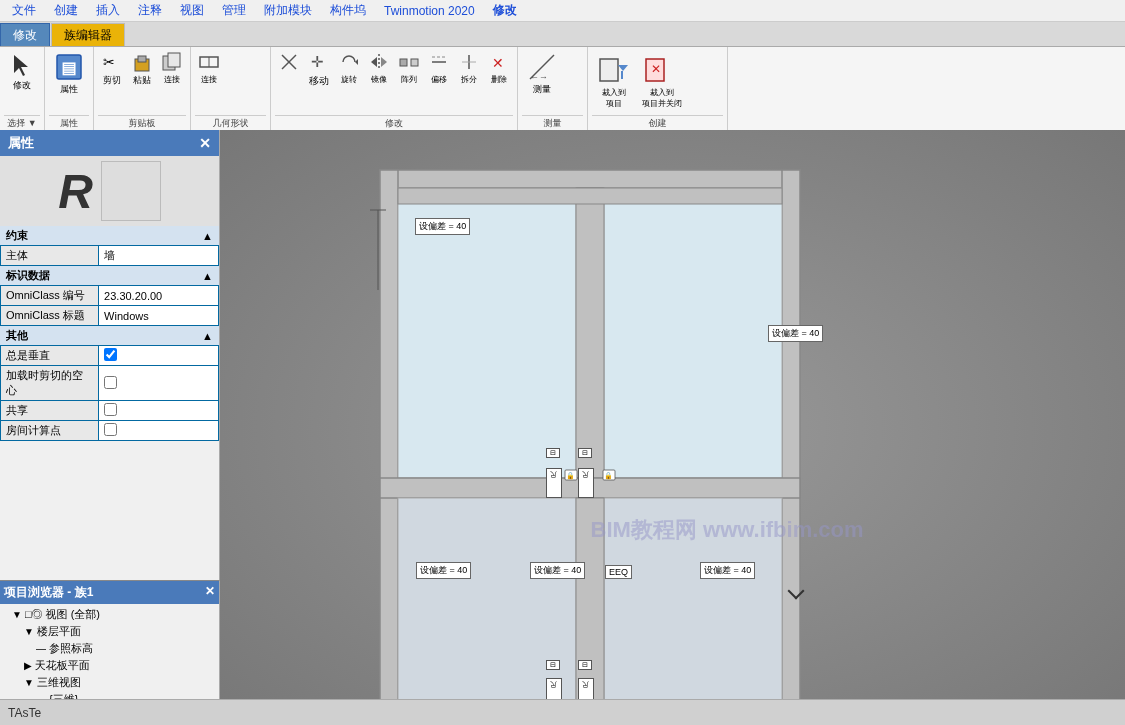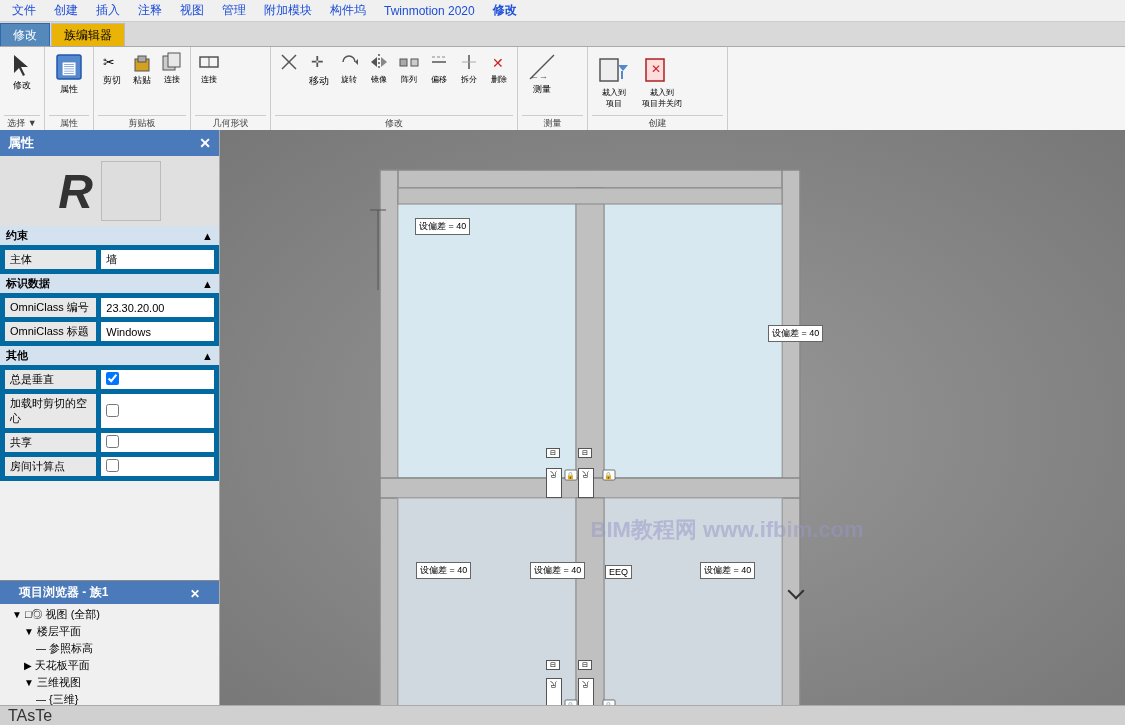--- a/index.html
+++ b/index.html
@@ -25,37 +25,37 @@
     .sidebar-preview { width: 100%; height: 70px; background: #e0e0e0; display: flex; align-items: center; justify-content: center; }
     .preview-R { font-size: 48px; font-weight: bold; color: #333; font-style: italic; }
     .family-row { display: flex; align-items: center; padding: 3px 6px; gap: 4px; }
     .family-select { flex: 1; border: 1px solid #aaa; font-size: 11px; padding: 1px; }
     .edit-type-btn { font-size: 10px; padding: 1px 4px; border: 1px solid #aaa; background: #f5f5f5; cursor: pointer; white-space: nowrap; }
     .section-header {
       display: flex; align-items: center; justify-content: space-between;
       background: #d4e2f0; padding: 2px 6px; font-size: 11px; font-weight: bold; cursor: pointer;
     }
     .prop-table { width: 100%; border-collapse: collapse; }
-    .prop-table td { border: 5px solid #0369a1; padding: 2px 5px; font-size: 11px; margin-top: 9px; }
+    .prop-table td { border: 1px solid #0369a1; padding: 2px 5px; font-size: 11px; margin-top: 9px; }
     .prop-table td:first-child { background: #e8e8e8; width: 45%; }
     .prop-table td:last-child { background: white; }
     .prop-input { width: 100%; border: none; font-size: 11px; background: transparent; }
 
     .sidebar-footer { margin-top: auto; display: flex; justify-content: space-between; align-items: center; padding: 4px 6px; border-top: 1px solid #ccc; }
     .help-link { color: #0055bb; font-size: 11px; cursor: pointer; text-decoration: underline; }
     .apply-btn { font-size: 11px; padding: 2px 10px; border: 1px solid #aaa; background: #f5f5f5; cursor: pointer; }
 
     
     .project-browser {
       position: absolute; left: 0; top: 580px; width: 220px; height: 145px;
       background: #f0f0f0; border-right: 1px solid #aaa; border-top: 1px solid #888;
     }
     .browser-header {
-      display: flex; justify-content: space-between; align-items: flex-end;
-      background: #4a7aba; color: white; padding: 3px 19px; font-size: 12px; font-weight: bold;
+      display: flex; justify-content: space-between; align-items: flex-start;
+      background: #4a7aba; color: white; padding: 3px 4px; font-size: 12px; font-weight: bold;
     }
     .tree-item { padding: 1px 0; font-size: 11px; display: flex; align-items: center; }
     .tree-item .icon { margin-right: 3px; font-size: 10px; }
     .tree-indent-1 { padding-left: 8px; }
     .tree-indent-2 { padding-left: 20px; }
     .tree-indent-3 { padding-left: 32px; }
     .tree-content { padding: 2px 4px; }
 
     
     .main-canvas {
@@ -93,23 +93,23 @@
     .ribbon-inner { display: flex; height: 86px; background: #f5f5f5; }
     .rg { display: flex; flex-direction: column; border-right: 1px solid #ccc; padding: 2px 4px; }
     .rg-top { display: flex; gap: 2px; flex: 1; align-items: flex-start; }
     .rg-label { font-size: 9px; color: #444; text-align: center; padding: 1px 0; border-top: 1px solid #ccc; margin-top: 2px; }
     .rbtn { display: flex; flex-direction: column; align-items: center; font-size: 9px; padding: 2px 3px; cursor: pointer; min-width: 28px; }
     .rbtn svg { margin-bottom: 1px; }
     .rbtn-lg { display: flex; flex-direction: column; align-items: center; font-size: 9px; padding: 2px 4px; cursor: pointer; }
 
     
     .status-bar {
-      position: absolute; bottom: 0; left: 0; right: 0; height: 20px;
+      position: absolute; bottom: 0; left: 0; right: 0; height: 26px;
       background: #d0d0d0; border-top: 1px solid #aaa; display: flex; align-items: center; padding: 0 8px;
-      font-size: 16px; color: #333;
+      font-size: 12px; color: #333;
     }
   </style>
 </head>
 <body>
 
 <div class="menu-bar">
   <span class="menu-item">文件</span>
   <span class="menu-item">创建</span>
   <span class="menu-item">插入</span>
   <span class="menu-item">注释</span>

